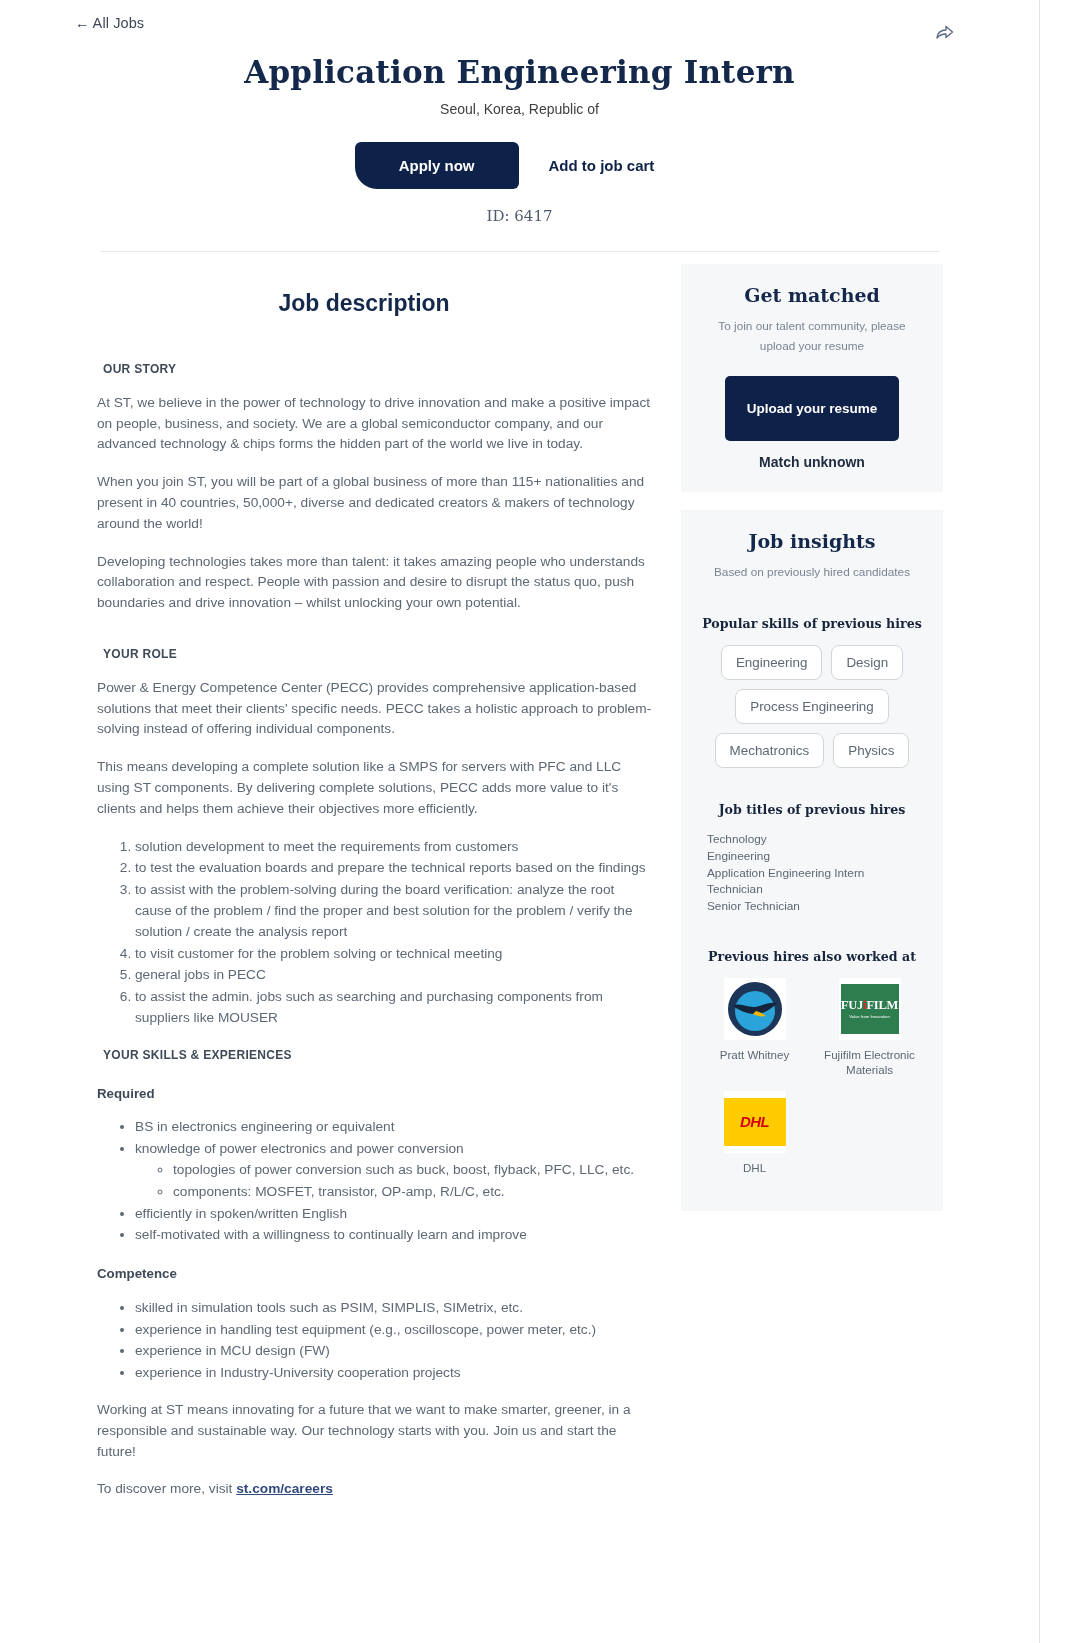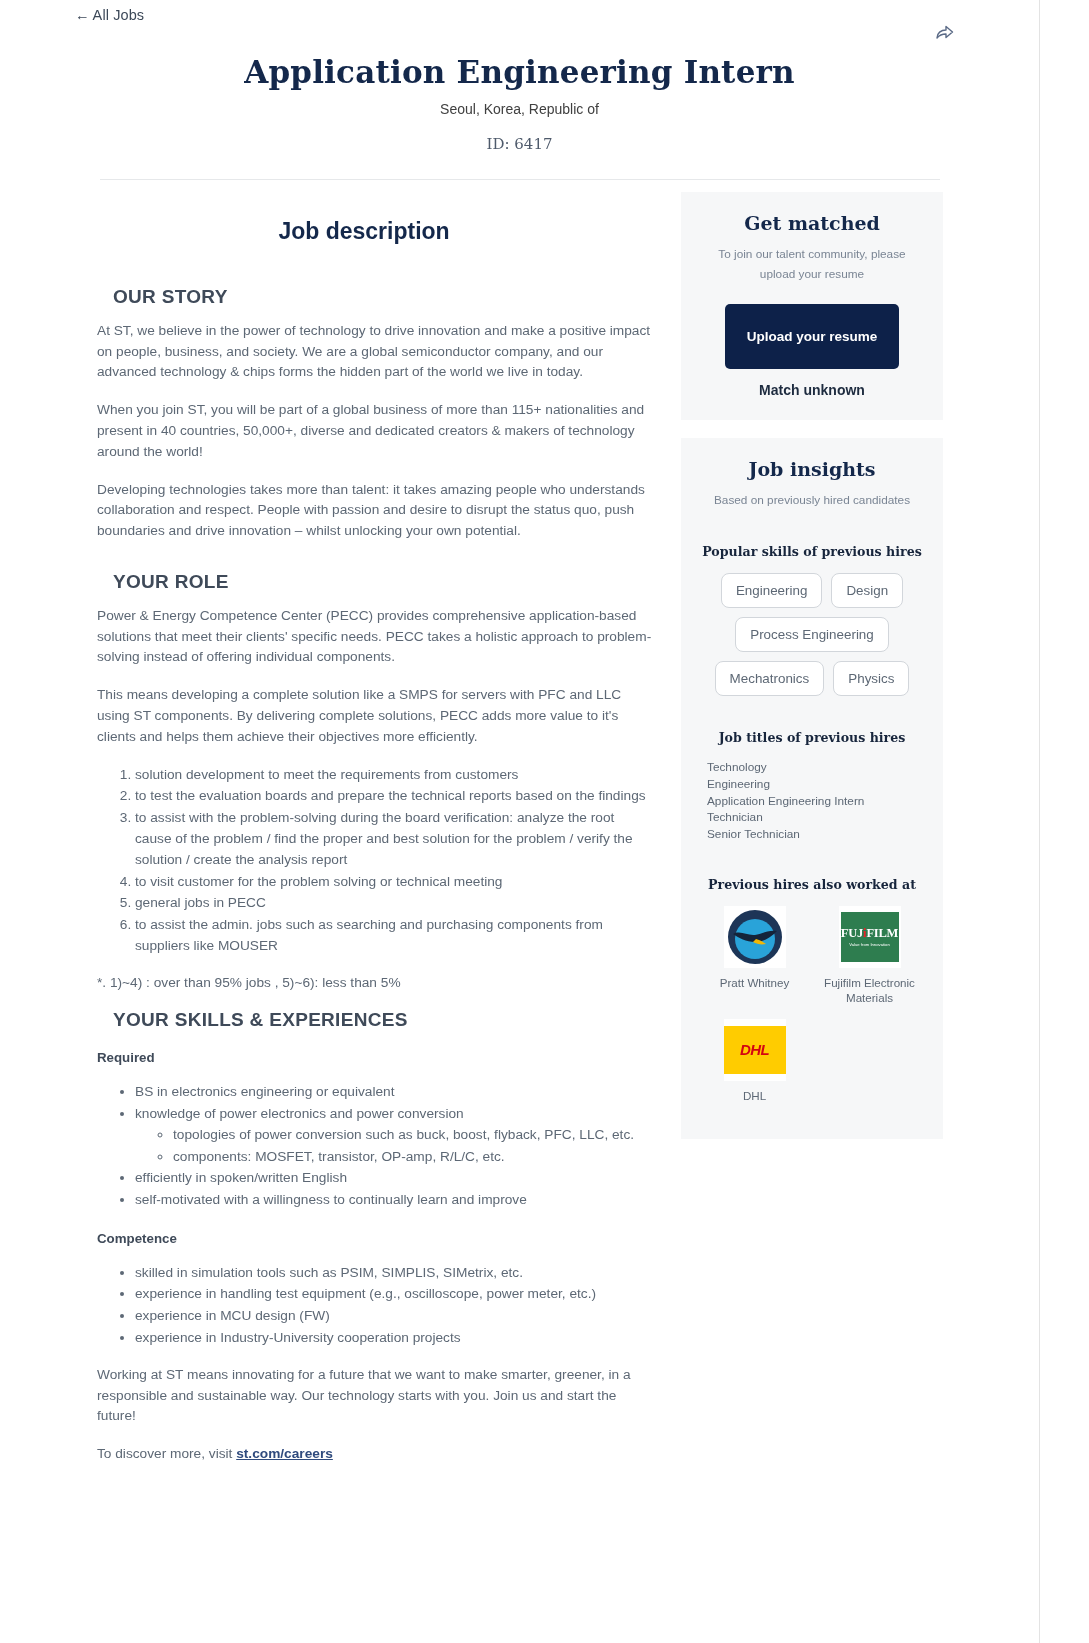--- a/index.html
+++ b/index.html
@@ -30,21 +30,21 @@
     background: #ffffff;
   }
 
   
   .topbar {
     position: relative;
     height: 48px;
   }
   .all-jobs {
     position: absolute;
-    left: 75px; top: 7px;
+    left: 75px; top: 15px;
     font-size: 14.5px;
     color: #3c4858;
     letter-spacing: .1px;
     cursor: pointer;
   }
   .all-jobs .arrow { margin-right: 3px; }
   .share-icon {
     position: absolute;
     right: 82px; top: 20px;
     width: 24px; height: 24px;
@@ -139,24 +139,24 @@
   }
 
   .jd {
     margin-top: 42px;
     padding-left: 22px;
     font-size: 13.7px;
     line-height: 20.8px;
     color: #5d6875;
   }
   .jd h3 {
-    font-size: 19px;
+    font-size: 12px;
     font-weight: 700;
     color: #3f4a59;
-    margin: 0 0 13px 16px;
+    margin: 0 0 13px 6px;
     letter-spacing: .3px;
   }
   .jd h3.spaced { margin-top: 30px; }
   .jd h4 {
     font-size: 13.3px;
     font-weight: 700;
     color: #3f4a59;
     margin: 18px 0 13px 0;
   }
   .jd p { margin: 0 0 17px 0; }
@@ -321,20 +321,24 @@
     <div class="share-icon">
       <svg width="24" height="24" viewBox="0 0 24 24" fill="none">
         <path d="M4 18c0-5 4-8 9-8V6.5l6.5 5.5L13 17.5V14c-4 0-7 1.5-9 4z" stroke="#5a6a86" stroke-width="1.4" stroke-linejoin="round" fill="none"></path>
       </svg>
     </div>
   </div>
 
   <h1 class="job-title">Application Engineering Intern</h1>
   <div class="job-location">Seoul, Korea, Republic of</div>
 
+  <div class="cta-row">
+    <button class="btn-apply">Apply now</button>
+    <button class="btn-cart">Add to job cart</button>
+  </div>
 
   <div class="job-id">ID: 6417</div>
   <div class="divider"></div>
 
   <div class="columns">
 
     <div class="col-main">
       <h2 class="section-title">Job description</h2>
 
       <div class="jd">
@@ -349,21 +353,20 @@
 
         <ol>
           <li>solution development to meet the requirements from customers</li>
           <li>to test the evaluation boards and prepare the technical reports based on the findings</li>
           <li>to assist with the problem-solving during the board verification: analyze the root cause of the problem / find the proper and best solution for the problem / verify the solution / create the analysis report</li>
           <li>to visit customer for the problem solving or technical meeting</li>
           <li>general jobs in PECC</li>
           <li>to assist the admin. jobs such as searching and purchasing components from suppliers like MOUSER</li>
         </ol>
 
-        <p class="note">*. 1)~4) : over than 95% jobs , 5)~6): less than 5%</p>
 
         <h3>YOUR SKILLS &amp; EXPERIENCES</h3>
         <h4>Required</h4>
 
         <ul>
           <li>BS in electronics engineering or equivalent</li>
           <li>
             <span>knowledge of power electronics and power conversion</span>
             <ul>
               <li>topologies of power conversion such as buck, boost, flyback, PFC, LLC, etc.</li>

